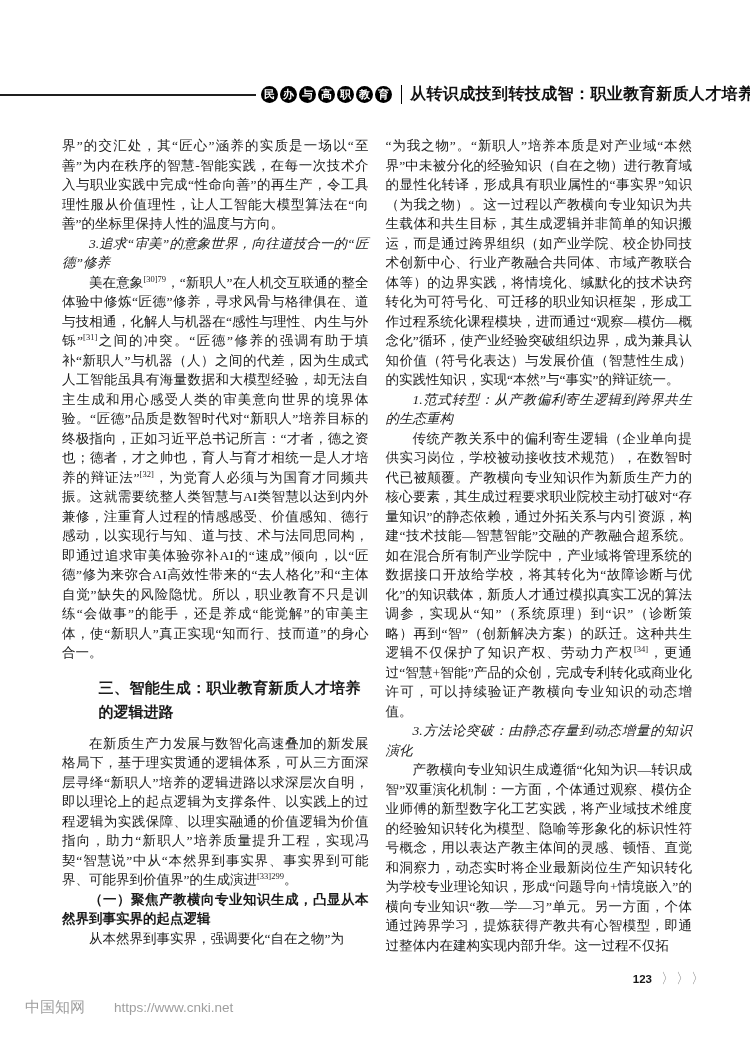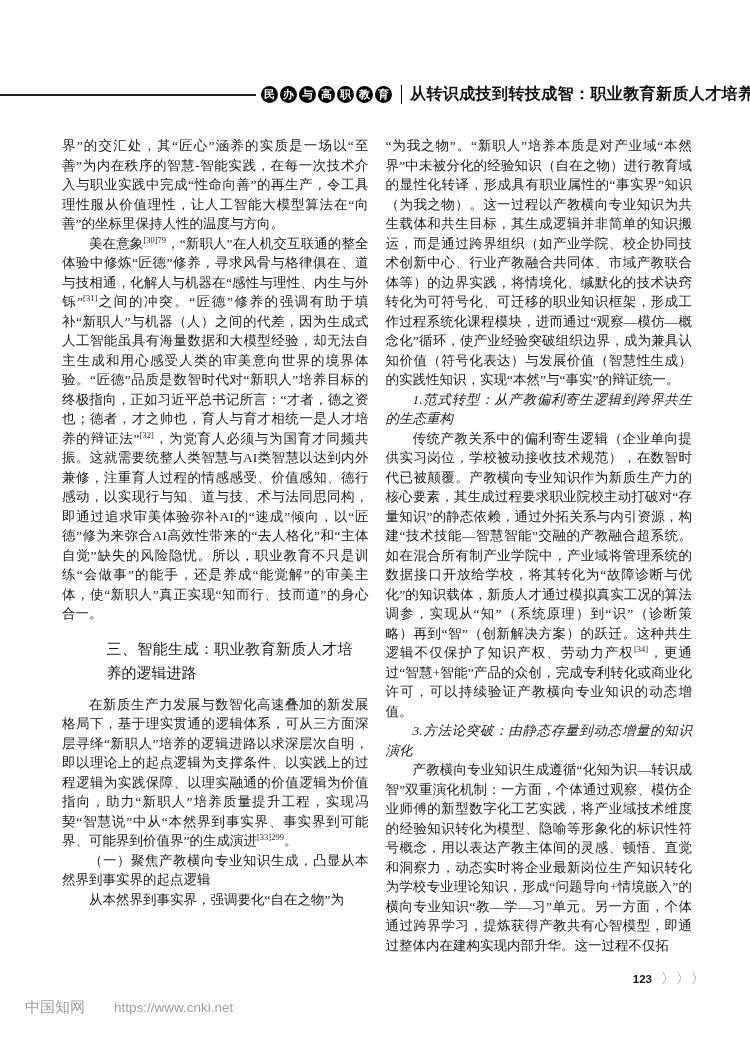--- a/index.html
+++ b/index.html
@@ -28,25 +28,25 @@
     font-size: 16px; letter-spacing: 0.4px; color: #101010; white-space: nowrap;
   }
 
   
   .columns { position: absolute; top: 136px; left: 62px; width: 630px; display: flex; gap: 17px; }
   .col { width: 306.5px; font-size: 13.5px; line-height: 19.5px; text-align: justify; color: #1b1b1b; }
   .col p { margin: 0; }
   .para { text-indent: 2em; }
   .cont { text-indent: 0; }
   .subhead-italic { text-indent: 2em; font-style: italic; }
-  .subhead-bold { text-indent: 2em; font-family: "Liberation Sans", sans-serif; font-weight: normal; }
+  .subhead-bold { text-indent: 2em; font-family: "Liberation Sans", sans-serif; font-weight: bold; }
   .section-heading {
-    font-family: "Liberation Sans", sans-serif; font-weight: normal;
+    font-family: "Liberation Sans", sans-serif; font-weight: bold;
     font-size: 15px; line-height: 24px;
-    margin: 13px 16px 10px; padding-left: 1.9em; text-indent: 0;
+    margin: 13px 8px 10px; padding-left: 1.9em; text-indent: 0;
   }
   sup { font-size: 8.5px; line-height: 0; vertical-align: super; }
 
   
   .page-number-row { position: absolute; top: 970px; right: 44px; display: flex; align-items: center; gap: 9px; }
   .page-number { font-family: "Liberation Sans", sans-serif; font-weight: bold; font-size: 11.5px; color: #161616; }
   .chevrons { color: #8d8d8d; font-size: 14px; letter-spacing: 1px; }
 
   
   .site-footer { position: absolute; left: 25px; top: 998px; display: flex; align-items: center; gap: 17px; color: #9e9e9e; }
@@ -69,20 +69,21 @@
       <span class="badge-char">教</span>
       <span class="badge-char">育</span>
     </span>
     <span class="header-vdiv"></span>
     <span class="article-title">从转识成技到转技成智：职业教育新质人才培养的逻辑转向</span>
   </header>
 
   <main class="columns">
     <section class="col">
       <p class="para cont"><span>界”的交汇处，其“匠心”涵养的实质是一场以“至善”为内在秩序的智慧-智能实践，在每一次技术介入与职业实践中完成“性命向善”的再生产，令工具理性服从价值理性，让人工智能大模型算法在“向善”的坐标里保持人性的温度与方向。</span></p>
+      <p class="subhead-italic">3.追求“审美”的意象世界，向往道技合一的“匠德”修养</p>
       <p class="para"><span>美在意象</span><sup>[30]79</sup><span>，“新职人”在人机交互联通的整全体验中修炼“匠德”修养，寻求风骨与格律俱在、道与技相通，化解人与机器在“感性与理性、内生与外铄”</span><sup>[31]</sup><span>之间的冲突。“匠德”修养的强调有助于填补“新职人”与机器（人）之间的代差，因为生成式人工智能虽具有海量数据和大模型经验，却无法自主生成和用心感受人类的审美意向世界的境界体验。“匠德”品质是数智时代对“新职人”培养目标的终极指向，正如习近平总书记所言：“才者，德之资也；德者，才之帅也，育人与育才相统一是人才培养的辩证法”</span><sup>[32]</sup><span>，为党育人必须与为国育才同频共振。这就需要统整人类智慧与AI类智慧以达到内外兼修，注重育人过程的情感感受、价值感知、德行感动，以实现行与知、道与技、术与法同思同构，即通过追求审美体验弥补AI的“速成”倾向，以“匠德”修为来弥合AI高效性带来的“去人格化”和“主体自觉”缺失的风险隐忧。所以，职业教育不只是训练“会做事”的能手，还是养成“能觉解”的审美主体，使“新职人”真正实现“知而行、技而道”的身心合一。</span></p>
       <h2 class="section-heading">三、智能生成：职业教育新质人才培养的逻辑进路</h2>
       <p class="para"><span>在新质生产力发展与数智化高速叠加的新发展格局下，基于理实贯通的逻辑体系，可从三方面深层寻绎“新职人”培养的逻辑进路以求深层次自明，即以理论上的起点逻辑为支撑条件、以实践上的过程逻辑为实践保障、以理实融通的价值逻辑为价值指向，助力“新职人”培养质量提升工程，实现冯契“智慧说”中从“本然界到事实界、事实界到可能界、可能界到价值界”的生成演进</span><sup>[33]299</sup><span>。</span></p>
       <p class="para subhead-bold">（一）聚焦产教横向专业知识生成，凸显从本然界到事实界的起点逻辑</p>
       <p class="para">从本然界到事实界，强调要化“自在之物”为</p>
     </section>
 
     <section class="col">
       <p class="para cont"><span>“为我之物”。“新职人”培养本质是对产业域“本然界”中未被分化的经验知识（自在之物）进行教育域的显性化转译，形成具有职业属性的“事实界”知识（为我之物）。这一过程以产教横向专业知识为共生载体和共生目标，其生成逻辑并非简单的知识搬运，而是通过跨界组织（如产业学院、校企协同技术创新中心、行业产教融合共同体、市域产教联合体等）的边界实践，将情境化、缄默化的技术诀窍转化为可符号化、可迁移的职业知识框架，形成工作过程系统化课程模块，进而通过“观察—模仿—概念化”循环，使产业经验突破组织边界，成为兼具认知价值（符号化表达）与发展价值（智慧性生成）的实践性知识，实现“本然”与“事实”的辩证统一。</span></p>
       <p class="subhead-italic">1.范式转型：从产教偏利寄生逻辑到跨界共生的生态重构</p>

